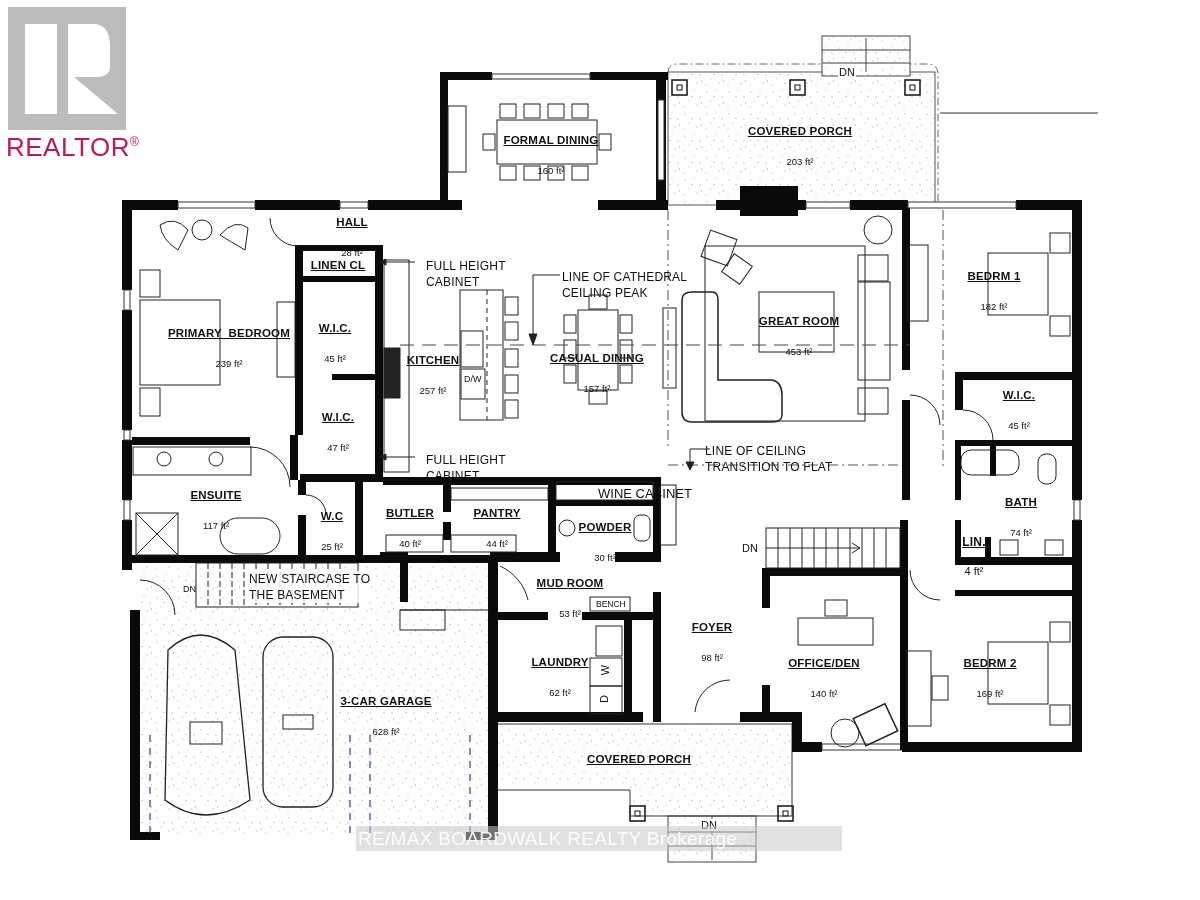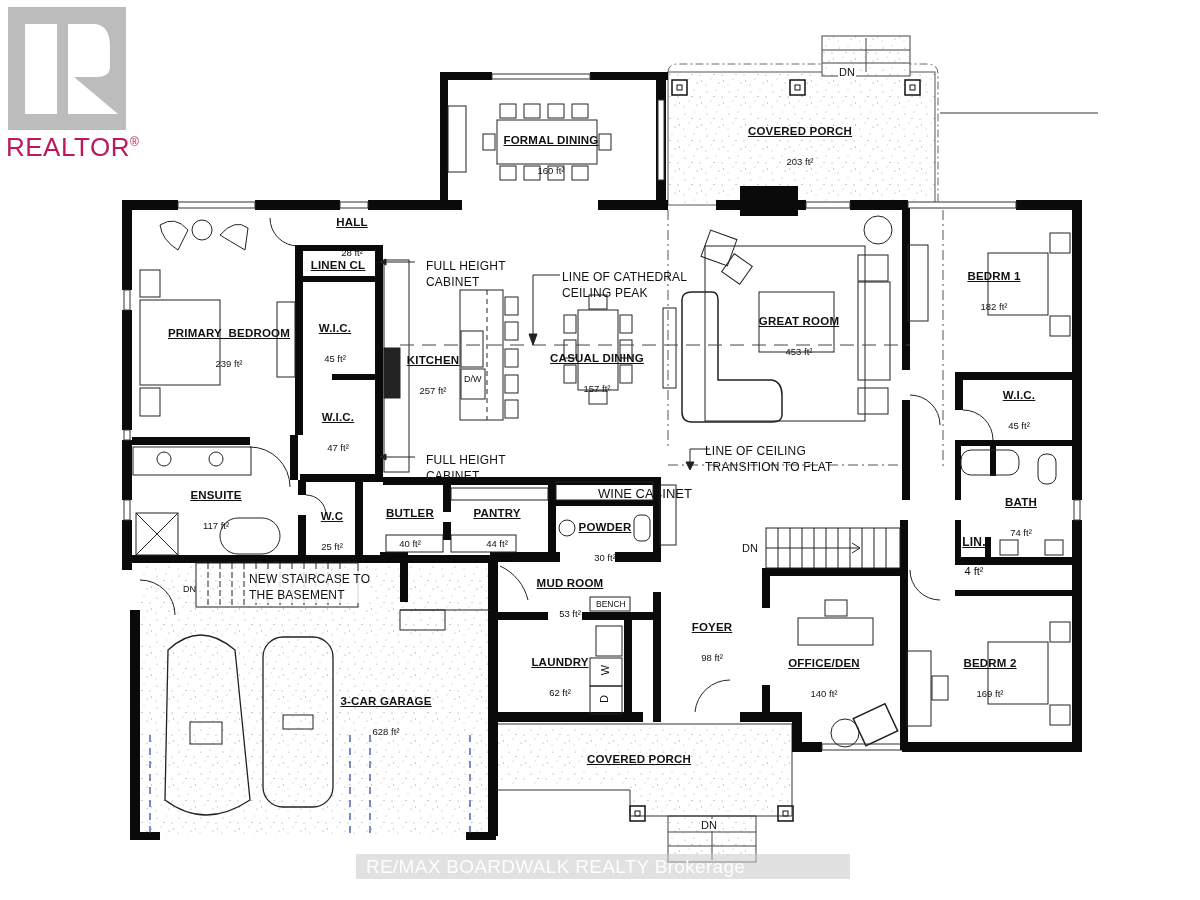--- a/index.html
+++ b/index.html
@@ -10,21 +10,21 @@
   .logo-box { position:absolute; left:0; top:0; width:118px; height:123px; background:#bcbcbc; }
   .logo-text { position:absolute; left:6px; top:132px; font-size:26px; letter-spacing:0.5px; color:#be185d; font-weight:400; }
   .plan { left:0; top:0; width:1200px; height:900px; }
   .lbl { position:absolute; text-align:center; transform:translateX(-50%); white-space:nowrap; }
   .lbl .name { display:block; font-weight:700; font-size:11.5px; text-decoration:underline; letter-spacing:0.2px; }
   .lbl .area { display:block; font-size:9.5px; margin-top:19px; }
   .note { position:absolute; font-size:12px; line-height:16px; letter-spacing:0.2px; white-space:nowrap; }
   .plain { position:absolute; font-size:9.5px; white-space:nowrap; }
   .dn { position:absolute; font-size:11px; white-space:nowrap; }
   .watermark { position:absolute; left:356px; top:826px; width:484px; height:25px; background:rgba(200,200,200,0.55);
-               color:rgba(255,255,255,0.92); font-size:19px; line-height:25px; letter-spacing:0.3px; padding-left:10px; white-space:nowrap; overflow:hidden;margin-top:28px; }
+               color:rgba(255,255,255,0.92); font-size:19px; line-height:25px; letter-spacing:0.3px; padding-left:2px; white-space:nowrap; overflow:hidden; }
 </style>
 </head>
 <body>
 
 <div class="abs logo">
   <div class="logo-box">
     <svg width="118" height="123" viewBox="0 0 118 123">
       <rect x="0" y="0" width="118" height="123" fill="#bcbcbc"></rect>
       <rect x="17" y="17" width="32" height="90" fill="#ffffff"></rect>
       <path d="M60 17 H85 Q102 17 102 40 V60 Q102 70 88 70 H60 Z" fill="#ffffff"></path>

